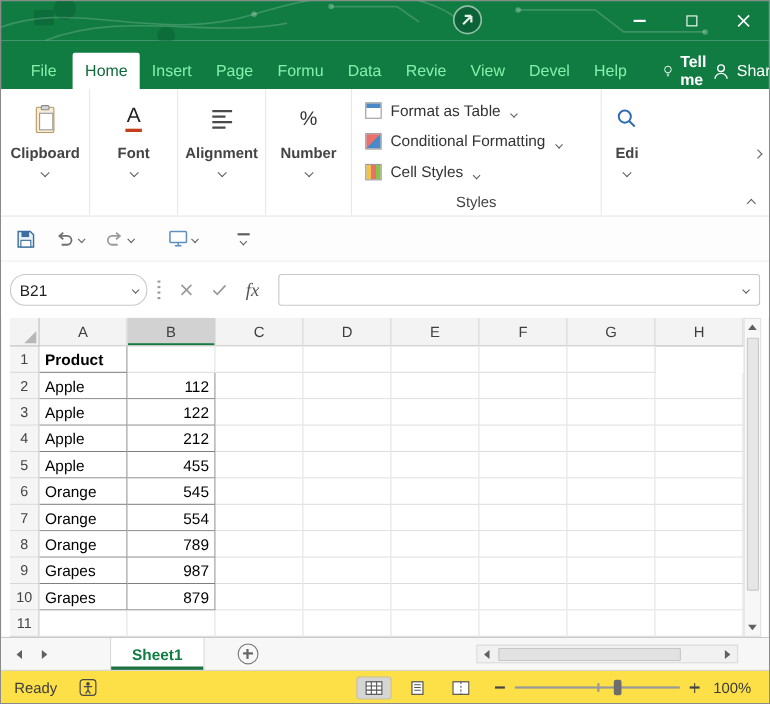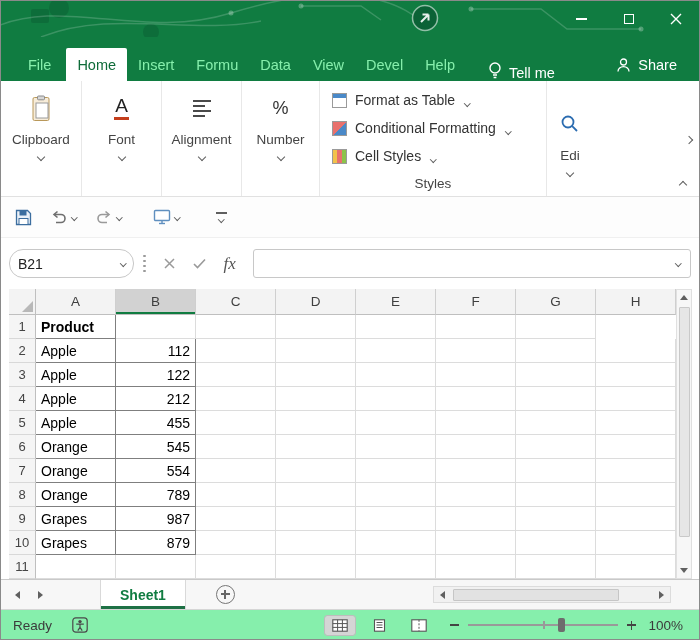--- a/index.html
+++ b/index.html
@@ -13,32 +13,32 @@
   .win-btn { width: 47px; height: 36px; display: flex; align-items: center; justify-content: center; }
   .min-bar { width: 11px; height: 2px; background: #fff; }
   .max-box { width: 10px; height: 10px; border: 1.5px solid #fff; }
 
   
   .menubar { position: absolute; top: 36px; left: 0; width: 100%; height: 44px; background: #107C41; display: flex; align-items: flex-end; }
   .menu-tabs { display: flex; align-items: flex-end; padding-left: 12px; height: 100%; }
   .menu-tab { color: #86efac; font-size: 14.5px; height: 33px; padding: 0 11px; display: flex; align-items: center; white-space: nowrap; }
   .menu-tab.file { padding: 0 15px; }
   .menu-tab.active { background: #fff; color: #0E6B39; border-radius: 2px 2px 0 0; }
-  .tellme { display: flex; align-items: flex-end; gap: 7px; color: #fff; font-size: 14.5px; margin-left: 22px; height: 33px; }
+  .tellme { display: flex; align-items: center; gap: 7px; color: #fff; font-size: 14.5px; margin-left: 22px; height: 33px; font-weight: bold; }
   .share { display: flex; align-items: center; gap: 7px; color: #fff; font-size: 14.5px; margin-left: auto; margin-right: 22px; height: 33px; }
 
   
   .ribbon { position: absolute; top: 80px; left: 0; width: 100%; height: 116px; background: #fff; border-bottom: 1px solid #e1e1e1; display: flex; }
   .rgroup { display: flex; flex-direction: column; align-items: center; padding-top: 10px; border-right: 1px solid #e8e8e8; flex: 0 0 auto; }
   .rgroup .icon-slot { height: 34px; display: flex; align-items: center; justify-content: center; }
-  .rlabel { font-size: 13.5px; color: #444; margin-top: 7px; white-space: nowrap; }
+  .rlabel { font-size: 13.5px; color: #444; margin-top: 7px; white-space: nowrap; font-weight: bold; }
   .rgroup .chev { margin-top: 7px; }
   .g-clipboard { width: 81px; } .g-font { width: 80px; } .g-align { width: 80px; } .g-number { width: 78px; }
   .g-styles { width: 227px; align-items: stretch; padding-top: 5px; }
-  .g-cells { width: 66px; } .g-editing { width: 46px; border-right: none; overflow: hidden; margin-top: 16px; }
+  .g-cells { width: 66px; } .g-editing { width: 46px; border-right: none; overflow: hidden; }
   .styles-item { display: flex; align-items: center; gap: 8px; height: 28px; padding-left: 12px; font-size: 14px; color: #333; white-space: nowrap; }
   .styles-item .chev { margin-left: 2px; }
   .sicon { width: 15px; height: 15px; display: inline-block; border: 1px solid #9a9a9a; }
   .si0 { background: linear-gradient(135deg, #e8716d 50%, #4a89c8 50%); }
   .si1 { background: linear-gradient(#4a89c8 0 4px, #fff 4px); }
   .si2 { background: linear-gradient(90deg, #f2c24b 33%, #e8716d 33% 66%, #8bc34a 66%); }
   .styles-label { margin-top: auto; margin-bottom: 5px; text-align: center; font-size: 13.5px; color: #444; }
   .font-icon-wrap { display: flex; flex-direction: column; align-items: center; }
   .font-A { font-size: 19px; color: #222; line-height: 20px; }
   .redbar { width: 15px; height: 3px; background: #c43e1c; margin-top: 1px; }
@@ -104,21 +104,21 @@
   .add-sheet { width: 19px; height: 19px; border: 1.2px solid #767676; border-radius: 50%; margin-left: 30px; position: relative; }
   .add-sheet::before, .add-sheet::after { content: ""; position: absolute; background: #666; }
   .add-sheet::before { width: 9px; height: 1.5px; left: 3.7px; top: 7.3px; }
   .add-sheet::after { width: 1.5px; height: 9px; left: 7.3px; top: 3.7px; }
   .hscroll { margin-left: auto; margin-right: 28px; width: 238px; height: 17px; background: #f1f1f1; border: 1px solid #dcdcdc; display: flex; align-items: center; }
   .hs-arrow { width: 17px; display: flex; align-items: center; justify-content: center; }
   .htrack { flex: 1; height: 100%; position: relative; }
   .hthumb { position: absolute; left: 2px; top: 1.5px; width: 82%; height: 12px; background: #e2e2e2; border: 1px solid #c6c6c6; border-radius: 1px; }
 
   
-  .status-bar { position: absolute; top: 608px; left: 0; width: 100%; height: 31px; background: #86efac; border-top: 1px solid #d6d6d6; display: flex; align-items: center; font-size: 13.5px; color: #3b3b3b; padding: 0 12px; }
+  .status-bar { position: absolute; top: 608px; left: 0; width: 100%; height: 31px; background: #fde047; border-top: 1px solid #d6d6d6; display: flex; align-items: center; font-size: 13.5px; color: #3b3b3b; padding: 0 12px; }
   .ready-label { margin-right: 20px; }
   .acc-icon { margin-right: 70px; display: flex; align-items: center; }
   .disp-group { display: flex; align-items: center; gap: 7px; }
   .view-btns { margin-left: auto; display: flex; align-items: center; gap: 10px; }
   .view-btn { padding: 3px 7px; display: flex; align-items: center; border-radius: 2px; }
   .view-btn.active { background: #d5d5d5; outline: 1px solid #bdbdbd; }
   .zoom { display: flex; align-items: center; gap: 9px; margin-left: 16px; margin-right: 4px; }
   .minus-bar { width: 9px; height: 1.7px; background: #444; }
   .plus-glyph { position: relative; width: 9px; height: 9px; }
   .plus-glyph::before, .plus-glyph::after { content: ""; position: absolute; background: #444; }
@@ -171,22 +171,24 @@
           </svg>
       </div>
     </div>
   </div>
 
   <div class="menubar">
     <div class="menu-tabs">
         <div class="menu-tab file">File</div>
         <div class="menu-tab active">Home</div>
         <div class="menu-tab">Insert</div>
+        <div class="menu-tab">Page</div>
         <div class="menu-tab">Formu</div>
         <div class="menu-tab">Data</div>
+        <div class="menu-tab">Revie</div>
         <div class="menu-tab">View</div>
         <div class="menu-tab">Devel</div>
         <div class="menu-tab">Help</div>
       </div>
     <div class="tellme">
       <svg width="14" height="20" viewBox="0 0 14 20">
         <circle cx="7" cy="7" r="5" fill="none" stroke="#fff" stroke-width="1.4"></circle>
         <path d="M5 14 h4 M5.6 16.5 h2.8" stroke="#fff" stroke-width="1.4" fill="none"></path>
       </svg>
       <span>Tell me</span>

